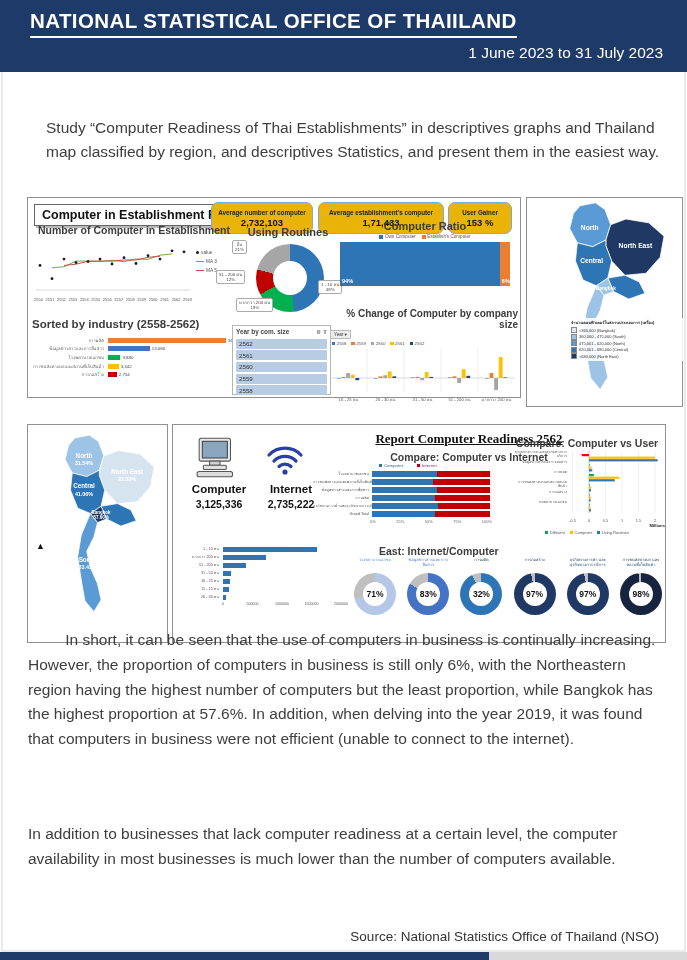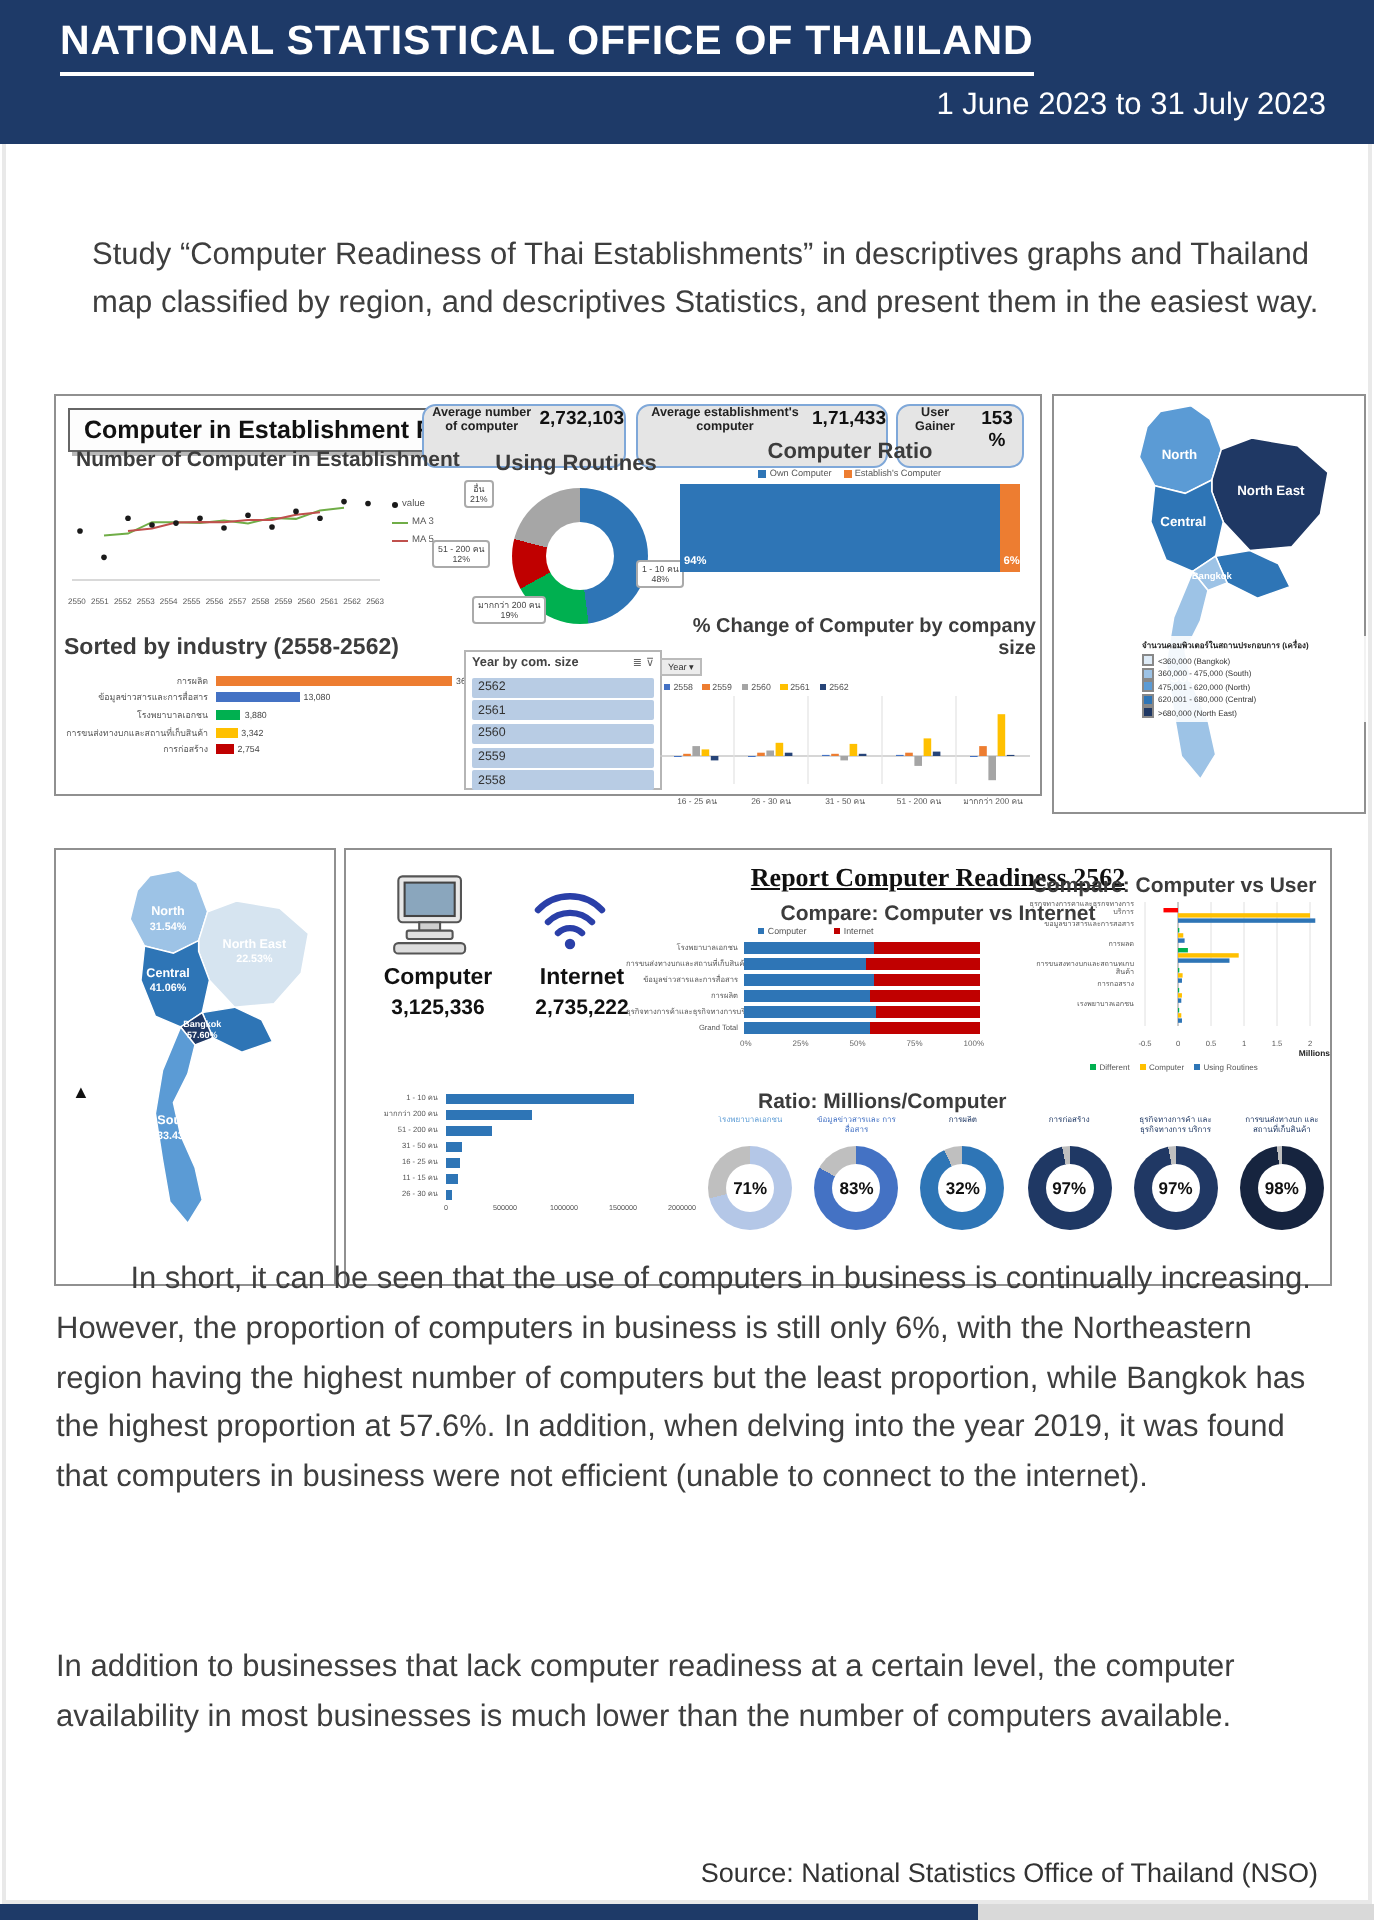--- a/index.html
+++ b/index.html
@@ -19,21 +19,21 @@
   
   .panel{position:absolute;background:#fff;border:1px solid #909090}
   .d1{left:27px;top:197px;width:492px;height:199px}
   .m1{left:526px;top:197px;width:155px;height:208px}
   .m2{left:27px;top:424px;width:139px;height:217px}
   .d2{left:172px;top:424px;width:492px;height:217px}
   .ct{position:absolute;font-weight:bold;color:#3c3c3c}
   .abs{position:absolute}
   
   .report-title{position:absolute;left:6px;top:6px;border:1px solid #666;box-shadow:2px 2px 0 rgba(0,0,0,.28);padding:3px 7px;font-size:12.5px;font-weight:bold;color:#111;background:#fdfdfd;white-space:nowrap}
-  .card{position:absolute;top:4px;height:30px;border:1.2px solid #7FA8D9;border-radius:7px;display:flex;flex-direction:row;justify-content:center;text-align:center;background:#e5e5e5}
+  .card{position:absolute;top:4px;height:30px;border:1.2px solid #7FA8D9;border-radius:7px;display:flex;flex-direction:column;justify-content:center;text-align:center;background:#eab308}
   .card1{left:183px;width:100px}.card2{left:290px;width:124px}.card3{left:420px;width:62px}
   .card-t{font-size:6.3px;font-weight:bold;color:#222;padding:0 2px}
   .card-v{font-size:9.5px;font-weight:bold;color:#111;margin-top:1px}
   .xrow{display:flex;justify-content:space-between;margin-top:1px}
   .xt{font-size:4px;color:#555}
   .lineleg{position:absolute;left:168px;top:52px;width:30px}
   .llg{display:flex;align-items:center;margin-bottom:4px}
   .dsym{width:3px;height:3px;border-radius:50%;margin-right:2px}
   .lsym{width:8px;height:1.5px;margin-right:2px}
   .ltx{font-size:4.8px;color:#555}
@@ -580,21 +580,21 @@
             <span class="sq2" style="background: rgb(255, 192, 0);"></span>
             <span>Computer</span>
           </span>
           <span class="cvulgi">
             <span class="sq2" style="background: rgb(46, 117, 182);"></span>
             <span>Using Routines</span>
           </span>
         </div>
       </div>
 
-    <div class="ct" style="left:206px;top:120px;font-size:10.5px">Ratio: Millions/Computer</div>
+    <div class="ct" style="left:206px;top:120px;font-size:10.5px">East: Internet/Computer</div>
     <div class="rdhost">
         <div class="rdcard">
           <div class="rdt" style="color: rgb(91, 155, 213);">โรงพยาบาลเอกชน</div>
           <div class="rdd" style="background: conic-gradient(rgb(180, 199, 231) 0deg, rgb(180, 199, 231) 71%, rgb(191, 191, 191) 71%, rgb(191, 191, 191) 100%);">
             <div class="rdh">
               <span class="rdp">71%</span>
             </div>
           </div>
         </div>
         <div class="rdcard">

